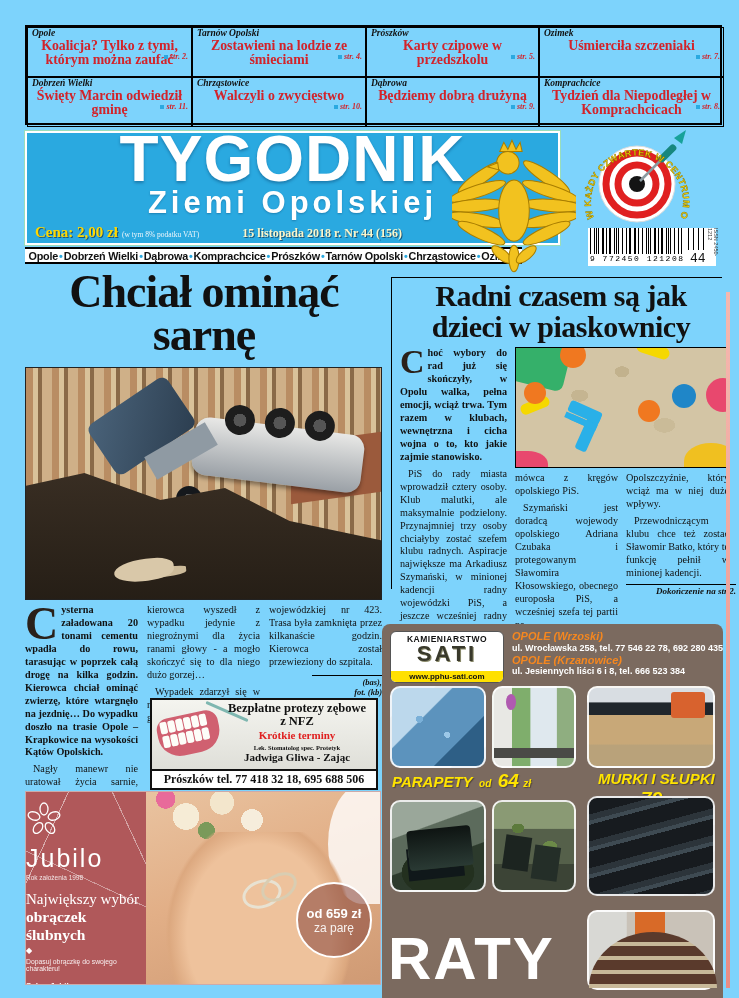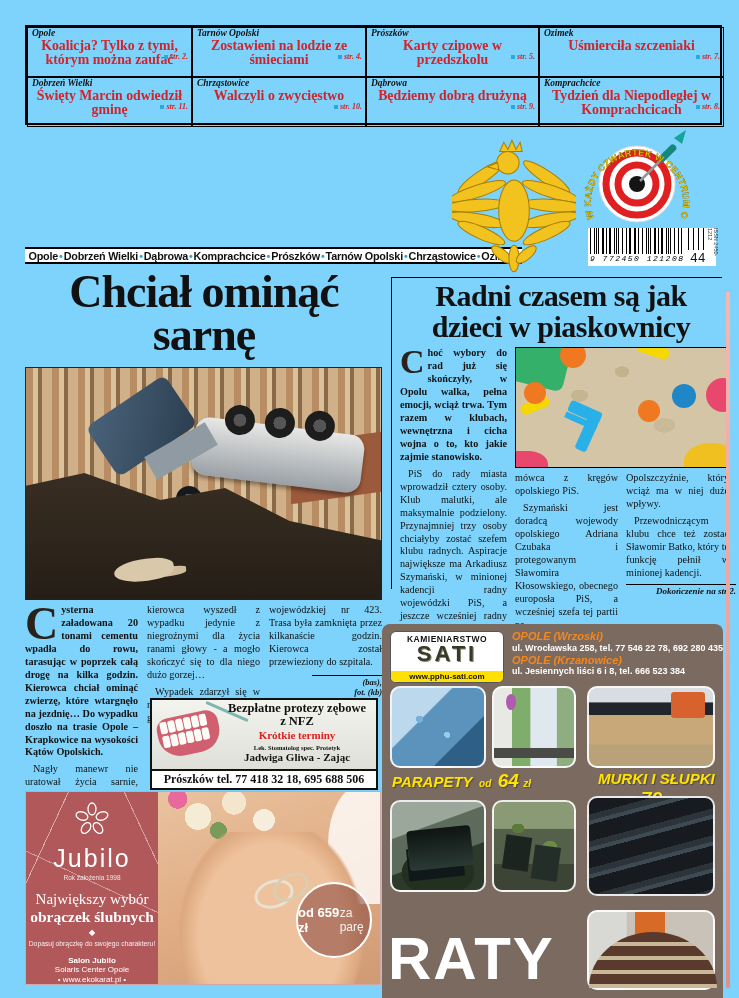--- a/index.html
+++ b/index.html
@@ -35,21 +35,21 @@
   .loc-item:not(:last-child)::after{content:"•";color:#2aa9e0;margin:0 1px;}
   .eagle-wrap{position:absolute;left:452px;top:124px;width:124px;height:158px;z-index:5;}
   .badge-wrap{position:absolute;left:578px;top:126px;width:118px;height:116px;z-index:4;}
   .barcode{position:absolute;left:588px;top:228px;width:128px;height:38px;background:#fff;}
   .bc-bars{position:absolute;left:2px;top:0;width:92px;height:26px;
            background:repeating-linear-gradient(90deg,#000 0 1.5px,transparent 1.5px 4px),
                       repeating-linear-gradient(90deg,#000 0 1px,#fff 1px 6.5px);}
   .bc-bars2{position:absolute;left:100px;top:0;width:16px;height:22px;
            background:repeating-linear-gradient(90deg,#000 0 1.5px,#fff 1.5px 5px);}
   .bc-digits{position:absolute;left:2px;top:26px;font-family:"Liberation Mono","DejaVu Sans Mono",monospace;
-             font-size:8px;letter-spacing:1.5px;color:#000;font-style:italic;}
+             font-size:8px;letter-spacing:1.5px;color:#000;}
   .bc-addon{position:absolute;left:102px;top:23px;font-family:"Liberation Mono","DejaVu Sans Mono",monospace;font-size:13px;}
   .bc-issn{position:absolute;right:-3px;top:0px;writing-mode:vertical-rl;font-size:5.5px;color:#333;
            font-family:"Liberation Sans","DejaVu Sans",sans-serif;}
   
   .headline-left{position:absolute;left:25px;top:270px;width:358px;margin:0;font-size:46px;line-height:.94;
                  font-weight:bold;text-align:center;letter-spacing:-1px;}
   .article-right{position:absolute;left:391px;top:277px;width:331px;height:312px;
                  border-left:1.5px solid #000;border-top:1.5px solid #000;box-sizing:border-box;padding:3px 0 0 8px;}
   .headline-right{margin:0;font-size:30px;line-height:1.02;font-weight:bold;text-align:center;letter-spacing:-.5px;}
   .ar-body{display:flex;gap:8px;margin-top:5px;}
@@ -104,25 +104,25 @@
   .dent-tool{position:absolute;left:48px;top:4px;width:46px;height:3px;background:#7fb7b0;transform:rotate(24deg);border-radius:2px;}
   .dent-txt{position:absolute;right:4px;top:2px;width:150px;text-align:center;}
   .dent-title{font-size:12.5px;font-weight:bold;line-height:1.05;}
   .dent-sub{color:#e02020;font-weight:bold;font-size:11px;margin-top:1px;}
   .dent-doc{font-size:6.5px;font-weight:bold;margin-top:3px;}
   .dent-name{font-size:11px;font-weight:bold;}
   .dent-phone{position:absolute;left:0;right:0;bottom:0;border-top:2px solid #111;background:#fff;
               font-size:12px;font-weight:bold;text-align:center;padding:1px 0;}
   
   .ad-jubilo{position:absolute;left:25px;top:791px;width:356px;height:194px;border:1px solid #caa;box-sizing:border-box;display:flex;overflow:hidden;}
-  .jub-left{width:132px;flex:none;background:
+  .jub-left{width:120px;flex:none;background:
             linear-gradient(115deg,transparent 0 38px,rgba(255,255,255,.5) 38px 39px,transparent 39px 100%),
             linear-gradient(245deg,transparent 0 30px,rgba(255,255,255,.45) 30px 31px,transparent 31px 100%),
             linear-gradient(25deg,transparent 0 120px,rgba(255,255,255,.4) 120px 121px,transparent 121px 100%),
-            #b0585a;color:#fff;text-align:center;padding-top:10px;box-sizing:border-box;}
+            #b0585a;color:#fff;padding-top:10px;box-sizing:border-box;}
   .jub-brand{font-family:"Liberation Sans","DejaVu Sans",sans-serif;font-weight:300;font-size:25px;letter-spacing:2px;margin-top:2px;}
   .jub-est{font-size:6.5px;opacity:.85;font-family:"Liberation Sans","DejaVu Sans",sans-serif;margin-top:1px;}
   .jub-h1{font-size:15px;margin-top:10px;}
   .jub-h2{font-size:15.5px;font-weight:bold;}
   .jub-diamond{font-size:8px;margin:2px 0;}
   .jub-tag{font-size:6.8px;font-family:"Liberation Sans","DejaVu Sans",sans-serif;opacity:.9;margin-top:3px;}
   .jub-salon{font-size:8px;font-weight:bold;font-family:"Liberation Sans","DejaVu Sans",sans-serif;margin-top:9px;}
   .jub-loc{font-size:8px;font-family:"Liberation Sans","DejaVu Sans",sans-serif;}
   .jub-web{font-size:8px;font-family:"Liberation Sans","DejaVu Sans",sans-serif;margin-top:1px;}
   .jub-photo{position:relative;flex:1;background:linear-gradient(160deg,#e9c3a0 0%,#e2af87 45%,#cf9a74 100%);overflow:hidden;}
@@ -132,21 +132,21 @@
            radial-gradient(16px 16px at 8% 30%,#e86a9a 0 60%,transparent 61%),
            radial-gradient(18px 18px at 80% 60%,#f6eddc 0 60%,transparent 61%),
            radial-gradient(14px 14px at 42% 75%,#7a9a5a 0 60%,transparent 61%);}
   .jub-lace{position:absolute;right:-18px;top:-8px;width:70px;height:120px;background:rgba(255,255,255,.8);
             border-radius:50% 0 0 50%;}
   .jub-hand{position:absolute;left:18px;top:40px;width:190px;height:170px;background:
             radial-gradient(120px 150px at 50% 60%,#eec29c 0 60%,#dca87f 75%,transparent 78%);}
   .jub-ring1{position:absolute;left:96px;top:88px;width:34px;height:22px;border:3px solid #e8e2d2;border-radius:50%;transform:rotate(-18deg);}
   .jub-ring2{position:absolute;left:114px;top:82px;width:32px;height:20px;border:3px solid #d9cdb2;border-radius:50%;transform:rotate(-30deg);}
   .jub-price{position:absolute;right:8px;bottom:26px;width:72px;height:72px;border:2px solid #fff;border-radius:50%;
-             background:rgba(135,70,60,.55);color:#fff;display:flex;flex-direction:row;align-items:center;justify-content:center;
+             background:rgba(135,70,60,.55);color:#fff;display:flex;flex-direction:column;align-items:center;justify-content:center;
              font-family:"Liberation Sans","DejaVu Sans",sans-serif;}
   .jub-price b{font-size:13px;}
   .jub-price span{font-size:12px;opacity:.9;}
   
   .ad-sati{position:absolute;left:382px;top:591px;width:341px;height:397px;background:#7b6a5f;border-radius:8px;overflow:hidden;
            font-family:"Liberation Sans","DejaVu Sans",sans-serif;margin-top:33px;}
   .sati-logo{position:absolute;left:8px;top:7px;width:114px;height:52px;background:#fff;border-radius:6px;overflow:hidden;
              text-align:center;border:1px solid #555;box-sizing:border-box;}
   .sati-cat{font-size:8.5px;font-weight:bold;letter-spacing:.5px;margin-top:2px;}
   .sati-brand{font-size:22px;font-weight:900;line-height:.9;color:#39392b;letter-spacing:3px;
@@ -236,20 +236,29 @@
       <div class="t-title">Będziemy dobrą drużyną</div>
       <div class="t-page">str. 9.</div>
     </div>
     <div class="teaser">
       <div class="t-loc">Komprachcice</div>
       <div class="t-title">Tydzień dla Niepodległej w Komprachcicach</div>
       <div class="t-page">str. 8.</div>
     </div>
   </div>
 
+  <div class="mast-blue">
+    <div class="mast-title">TYGODNIK</div>
+    <div class="mast-sub">Ziemi Opolskiej</div>
+    <div class="mast-price-row">
+      <span class="mast-price">Cena: 2,00 zł</span>
+      <span class="mast-price-note">(w tym 8% podatku VAT)</span>
+      <span class="mast-date">15 listopada 2018 r. Nr 44 (156)</span>
+    </div>
+  </div>
   <div class="loc-bar">
     <span class="loc-item">Opole</span>
     <span class="loc-item">Dobrzeń Wielki</span>
     <span class="loc-item">Dąbrowa</span>
     <span class="loc-item">Komprachcice</span>
     <span class="loc-item">Prószków</span>
     <span class="loc-item">Tarnów Opolski</span>
     <span class="loc-item">Chrząstowice</span>
     <span class="loc-item">Ozimek</span>
   </div>

